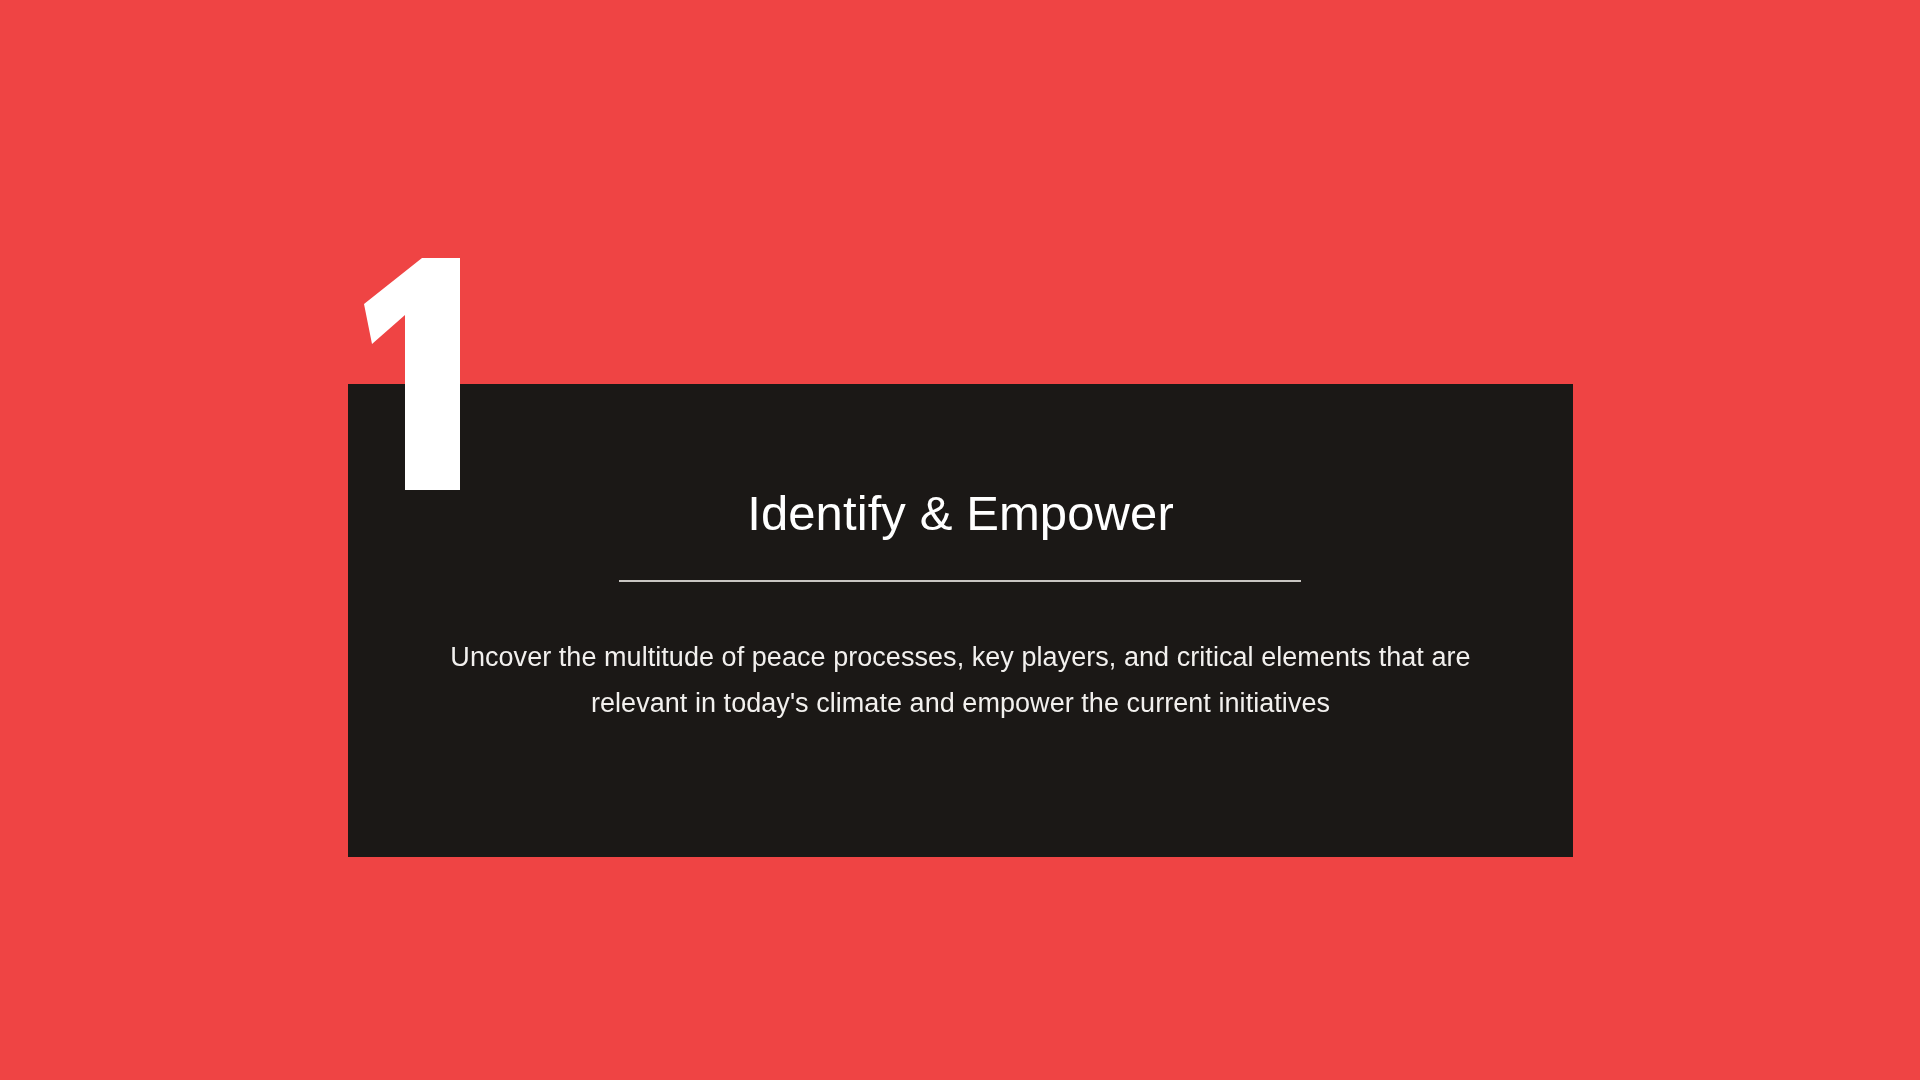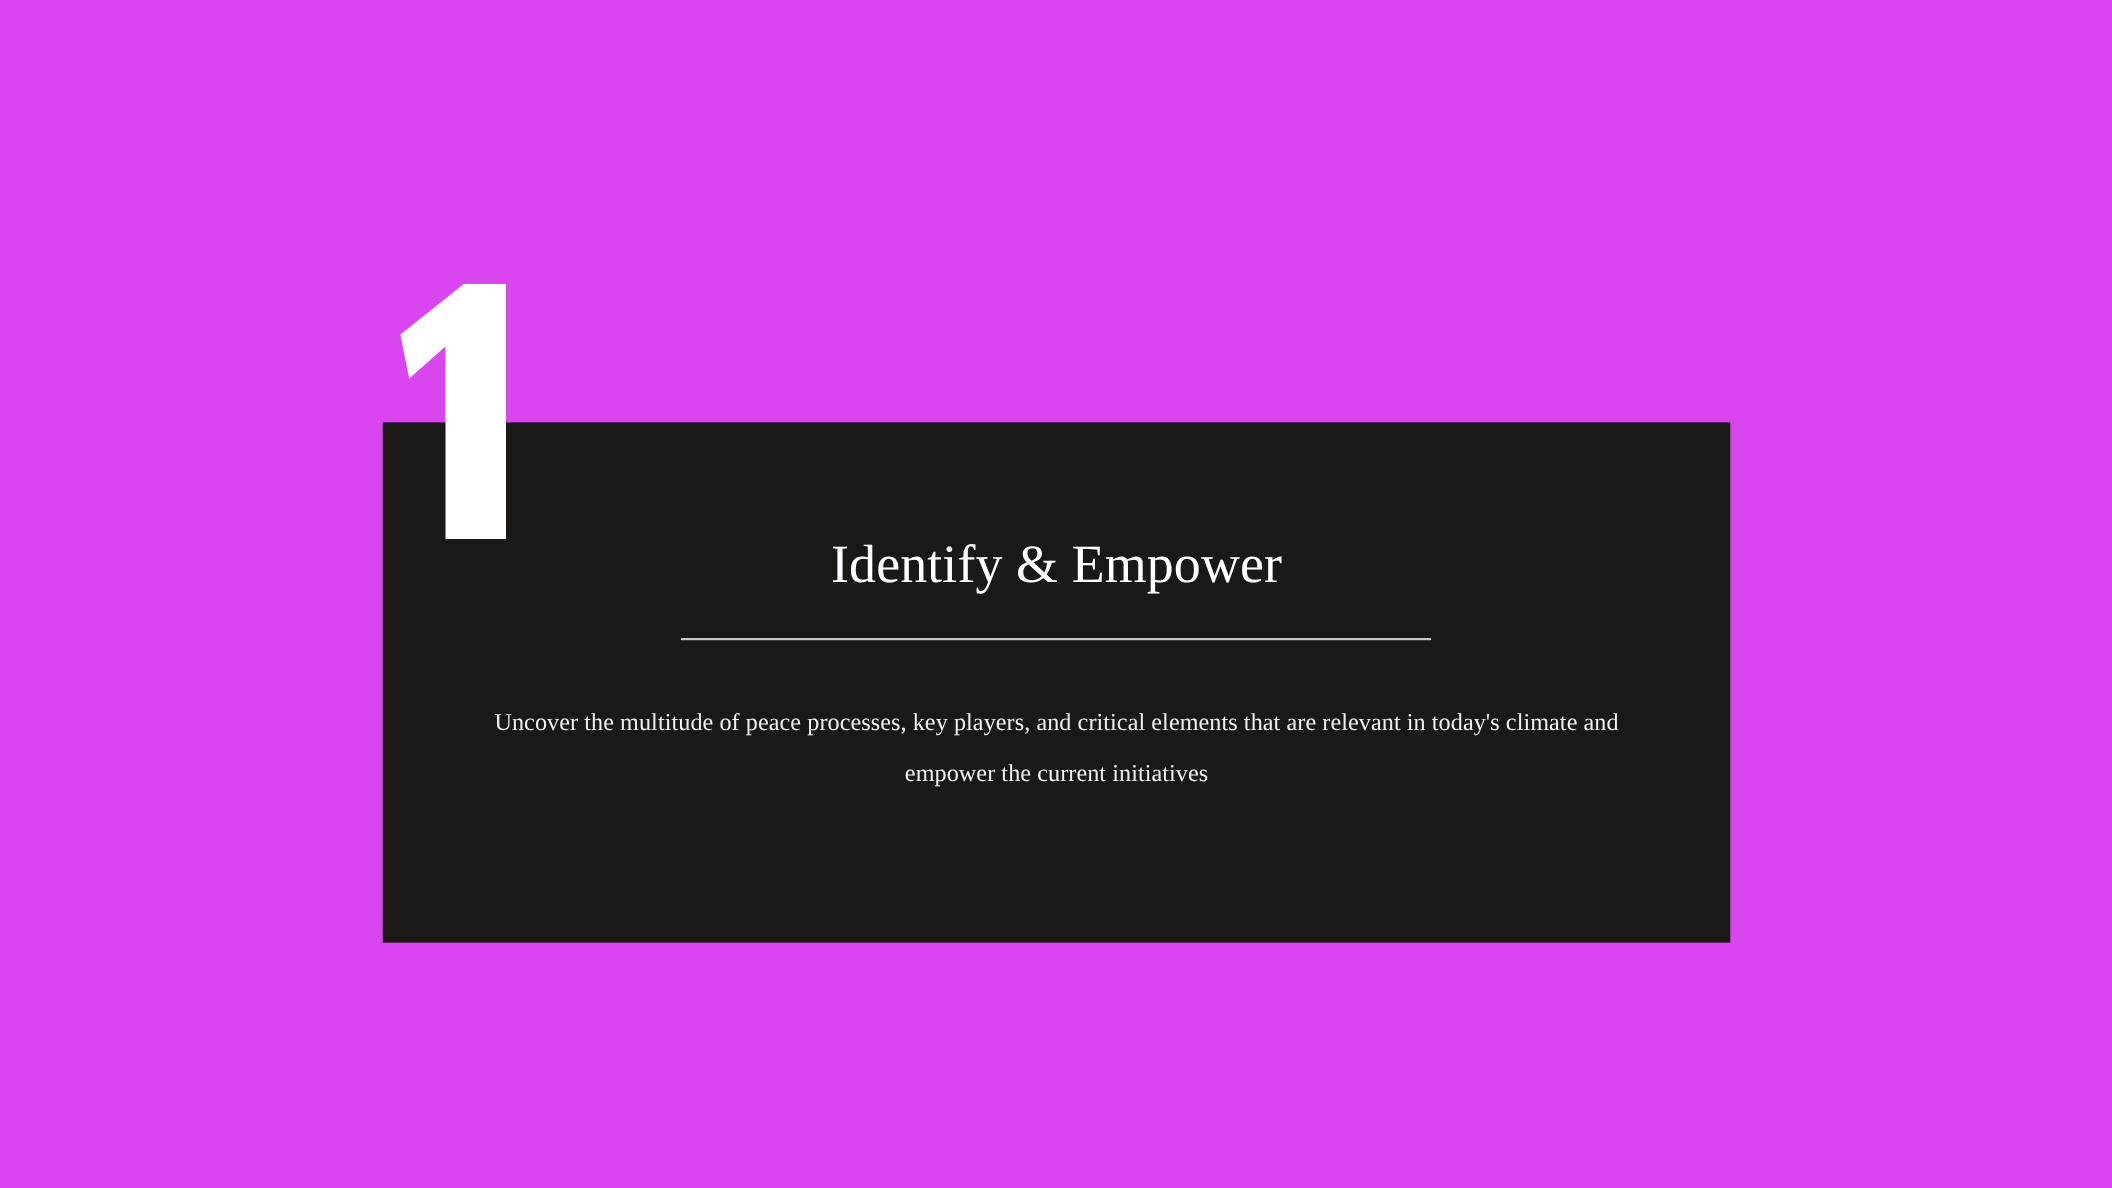--- a/index.html
+++ b/index.html
@@ -91,30 +91,30 @@
   }
 
   .card-body {
     position: absolute;
     left: 50%;
     top: 250px;
     transform: translateX(-50%);
     width: 1040px;
     text-align: center;
     color: #f2f0ee;
-    font-size: 22px;
+    font-size: 27px;
     font-weight: 400;
     line-height: 46px;
     letter-spacing: 0.05px;
   }
 </style>
 </head>
 <body>
 
-<div class="canvas" style="background: #d946ef; font-family: Liberation Serif, serif;">
+<div class="canvas" style="background: #ef4444;">
 
   <div class="step-card" style="background: rgb(27, 24, 22);">
     <div class="card-inner">
 
       <div class="card-title" style="color: rgb(255, 255, 255);">Identify &amp; Empower</div>
 
       <div class="title-rule" style="background: rgb(201, 198, 194);"></div>
 
       <div class="card-body" style="color: rgb(242, 240, 238);">Uncover the multitude of peace processes, key players, and critical elements that are relevant in today's climate and empower the current initiatives</div>
 

